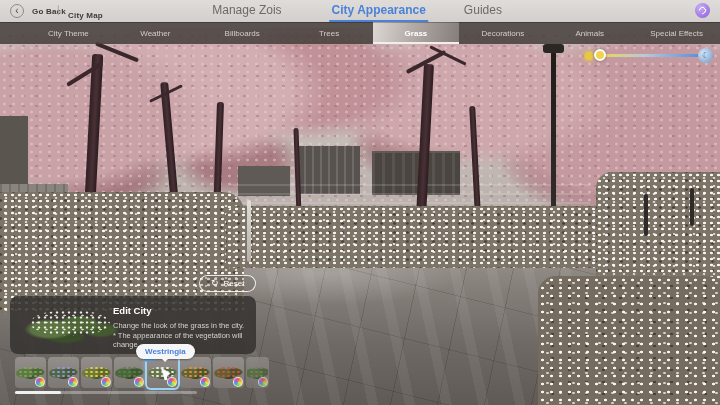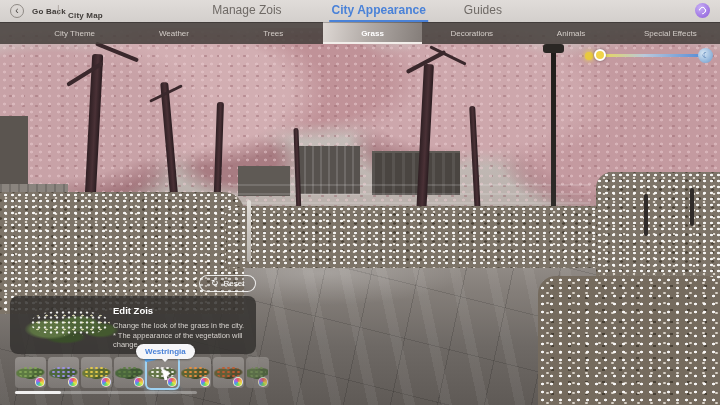--- a/index.html
+++ b/index.html
@@ -226,20 +226,21 @@
       <div class="toptab">Guides</div>
     </div>
     <div id="profilebadge">
         <span class="swirl"></span>
       </div>
   </div>
 
   <div id="subtabs">
     <div class="subtab">City Theme</div>
     <div class="subtab">Weather</div>
+    <div class="subtab">Billboards</div>
     <div class="subtab">Trees</div>
     <div class="subtab active">Grass</div>
     <div class="subtab">Decorations</div>
     <div class="subtab">Animals</div>
     <div class="subtab">Special Effects</div>
   </div>
 
   <div id="timeslider">
     <div id="sunDot"></div>
     <div id="sliderTrack"></div>
@@ -247,21 +248,21 @@
     <div id="moonDot">☾</div>
   </div>
 
   <div id="resetbtn">
     <span class="ricon">↻</span>
     <span>Reset</span>
   </div>
 
   <div id="editpanel">
     <div id="preview"></div>
-    <div id="paneltitle">Edit Zois</div>
+    <div id="paneltitle">Edit City</div>
     <div class="paneldesc" id="desc1">Change the look of the grass in the city.</div>
     <div class="paneldesc" id="desc2">* The appearance of the vegetation will change.</div>
   </div>
   <div id="variantbtn">Westringia</div>
 
   <div id="thumbrow">
     <div class="thumb t1">
         <span class="colorbadge"></span>
       </div>
     <div class="thumb t2">

